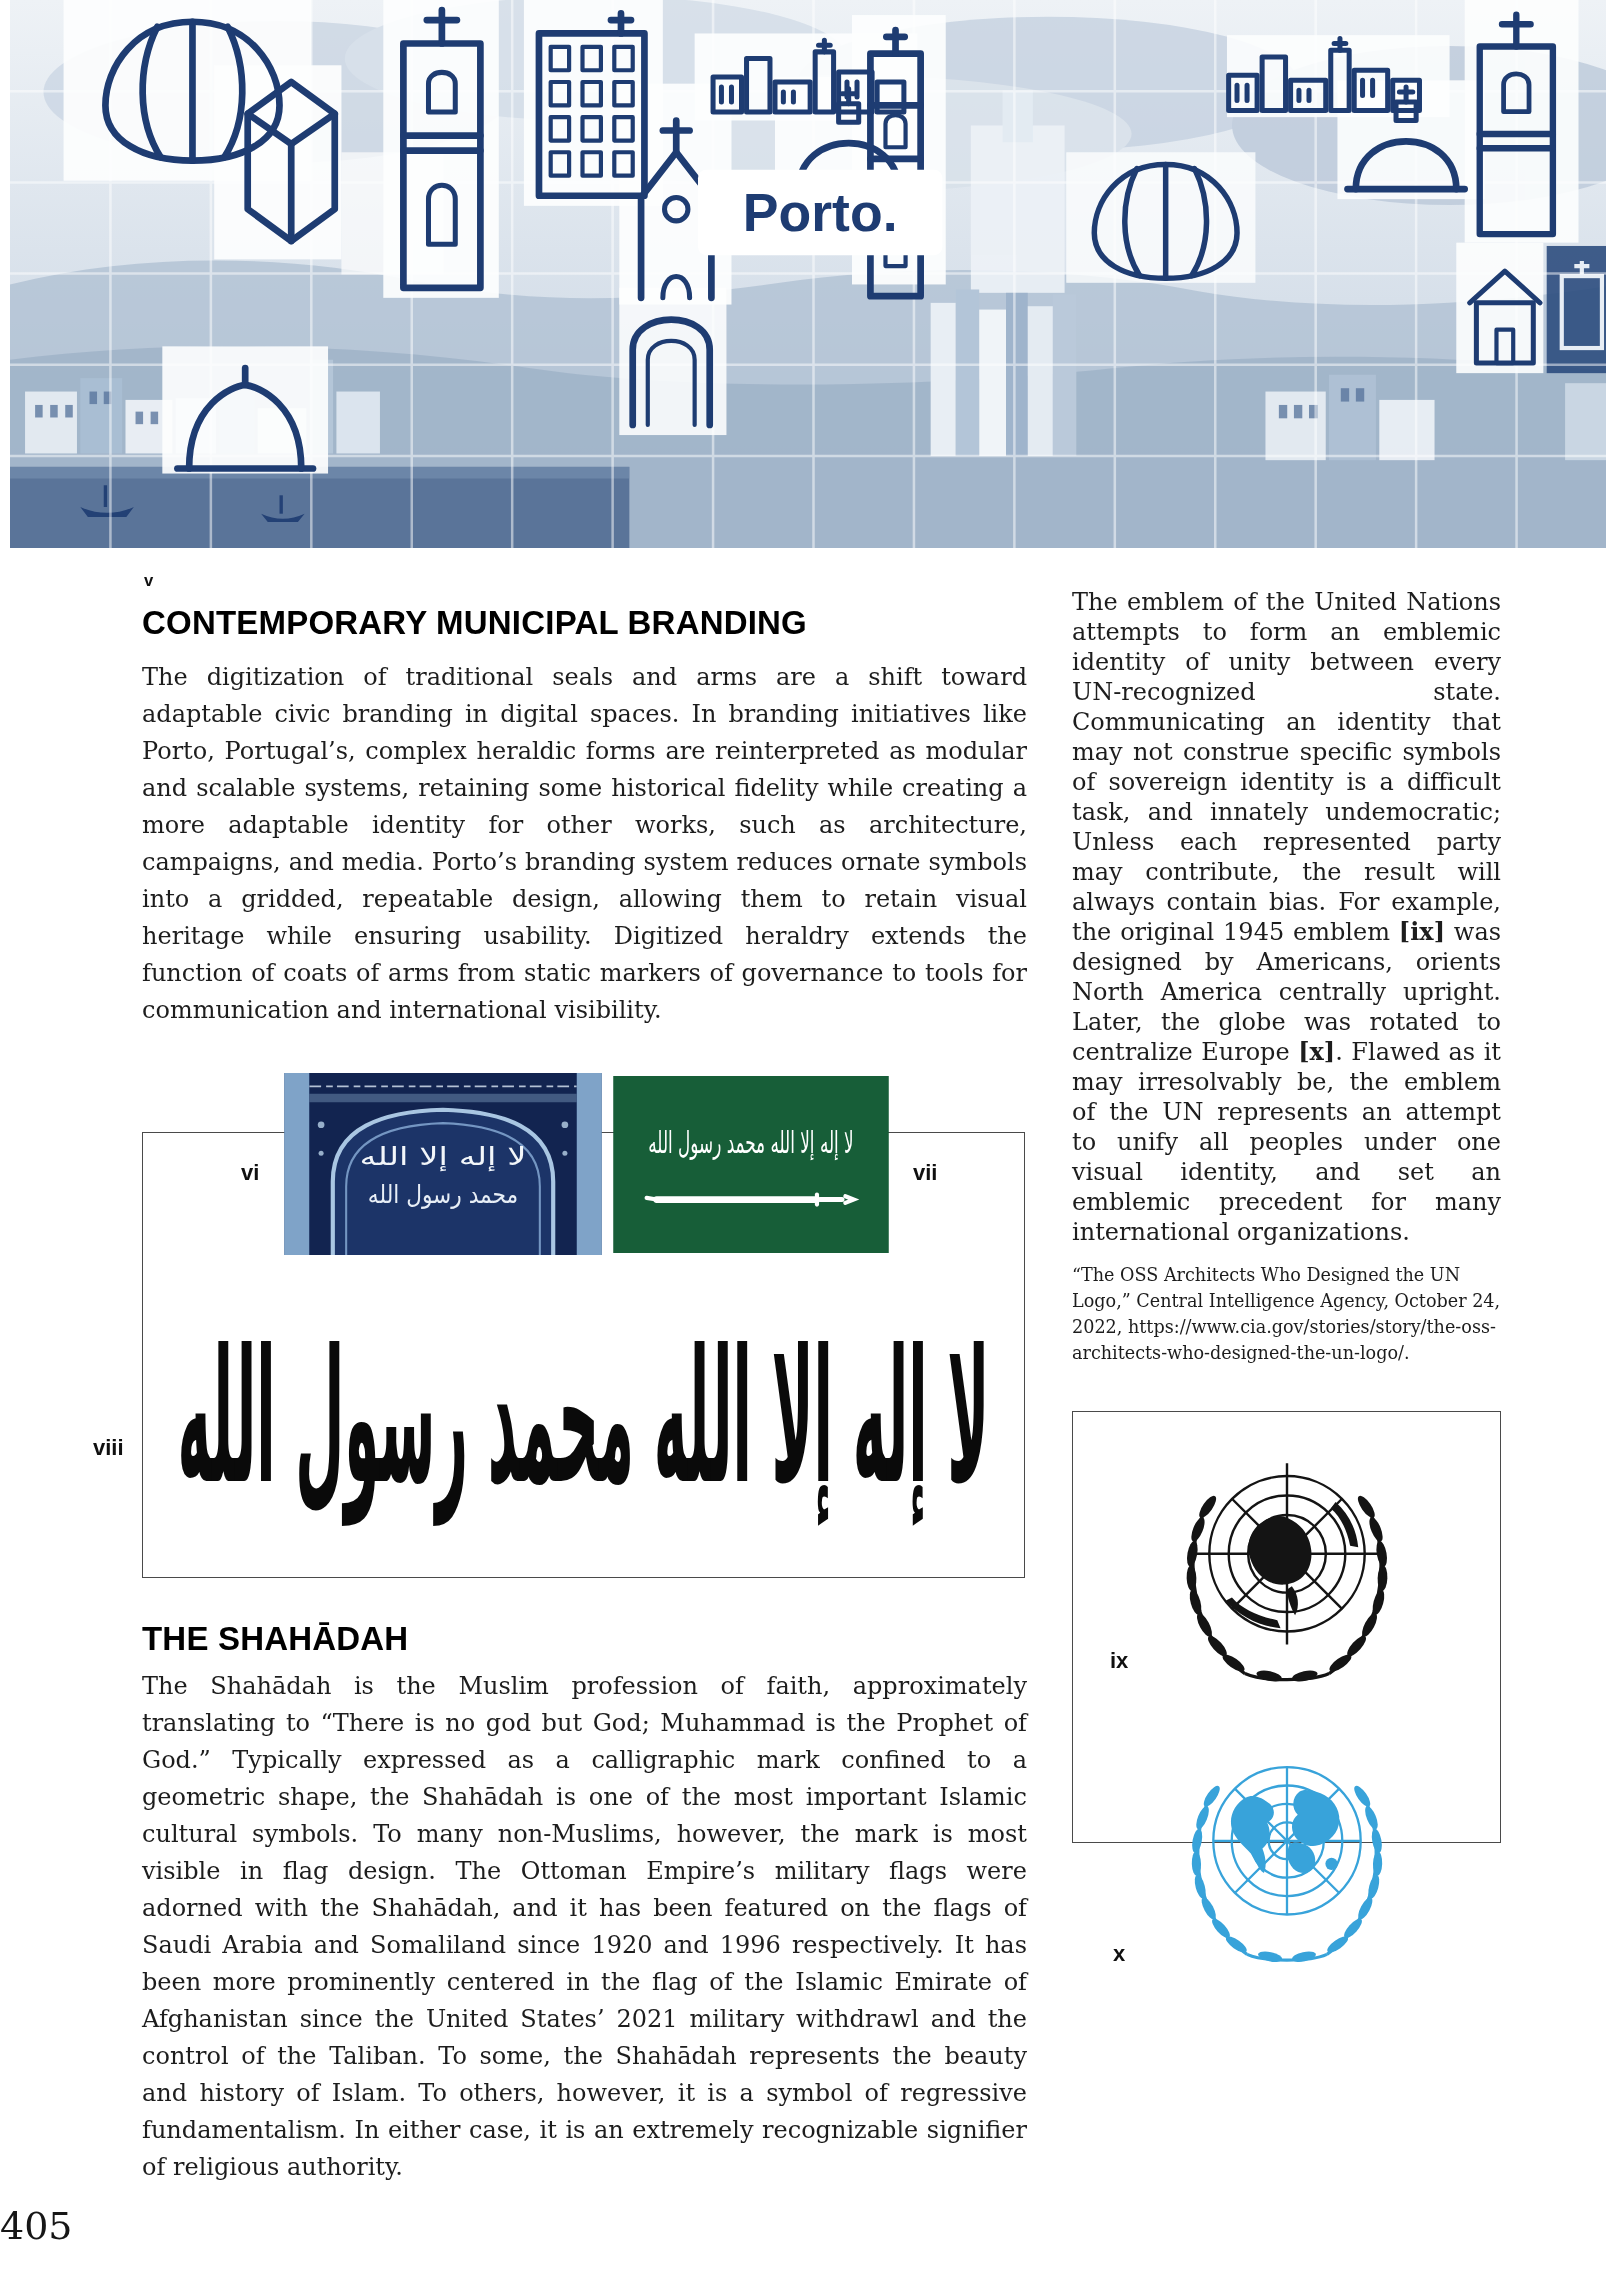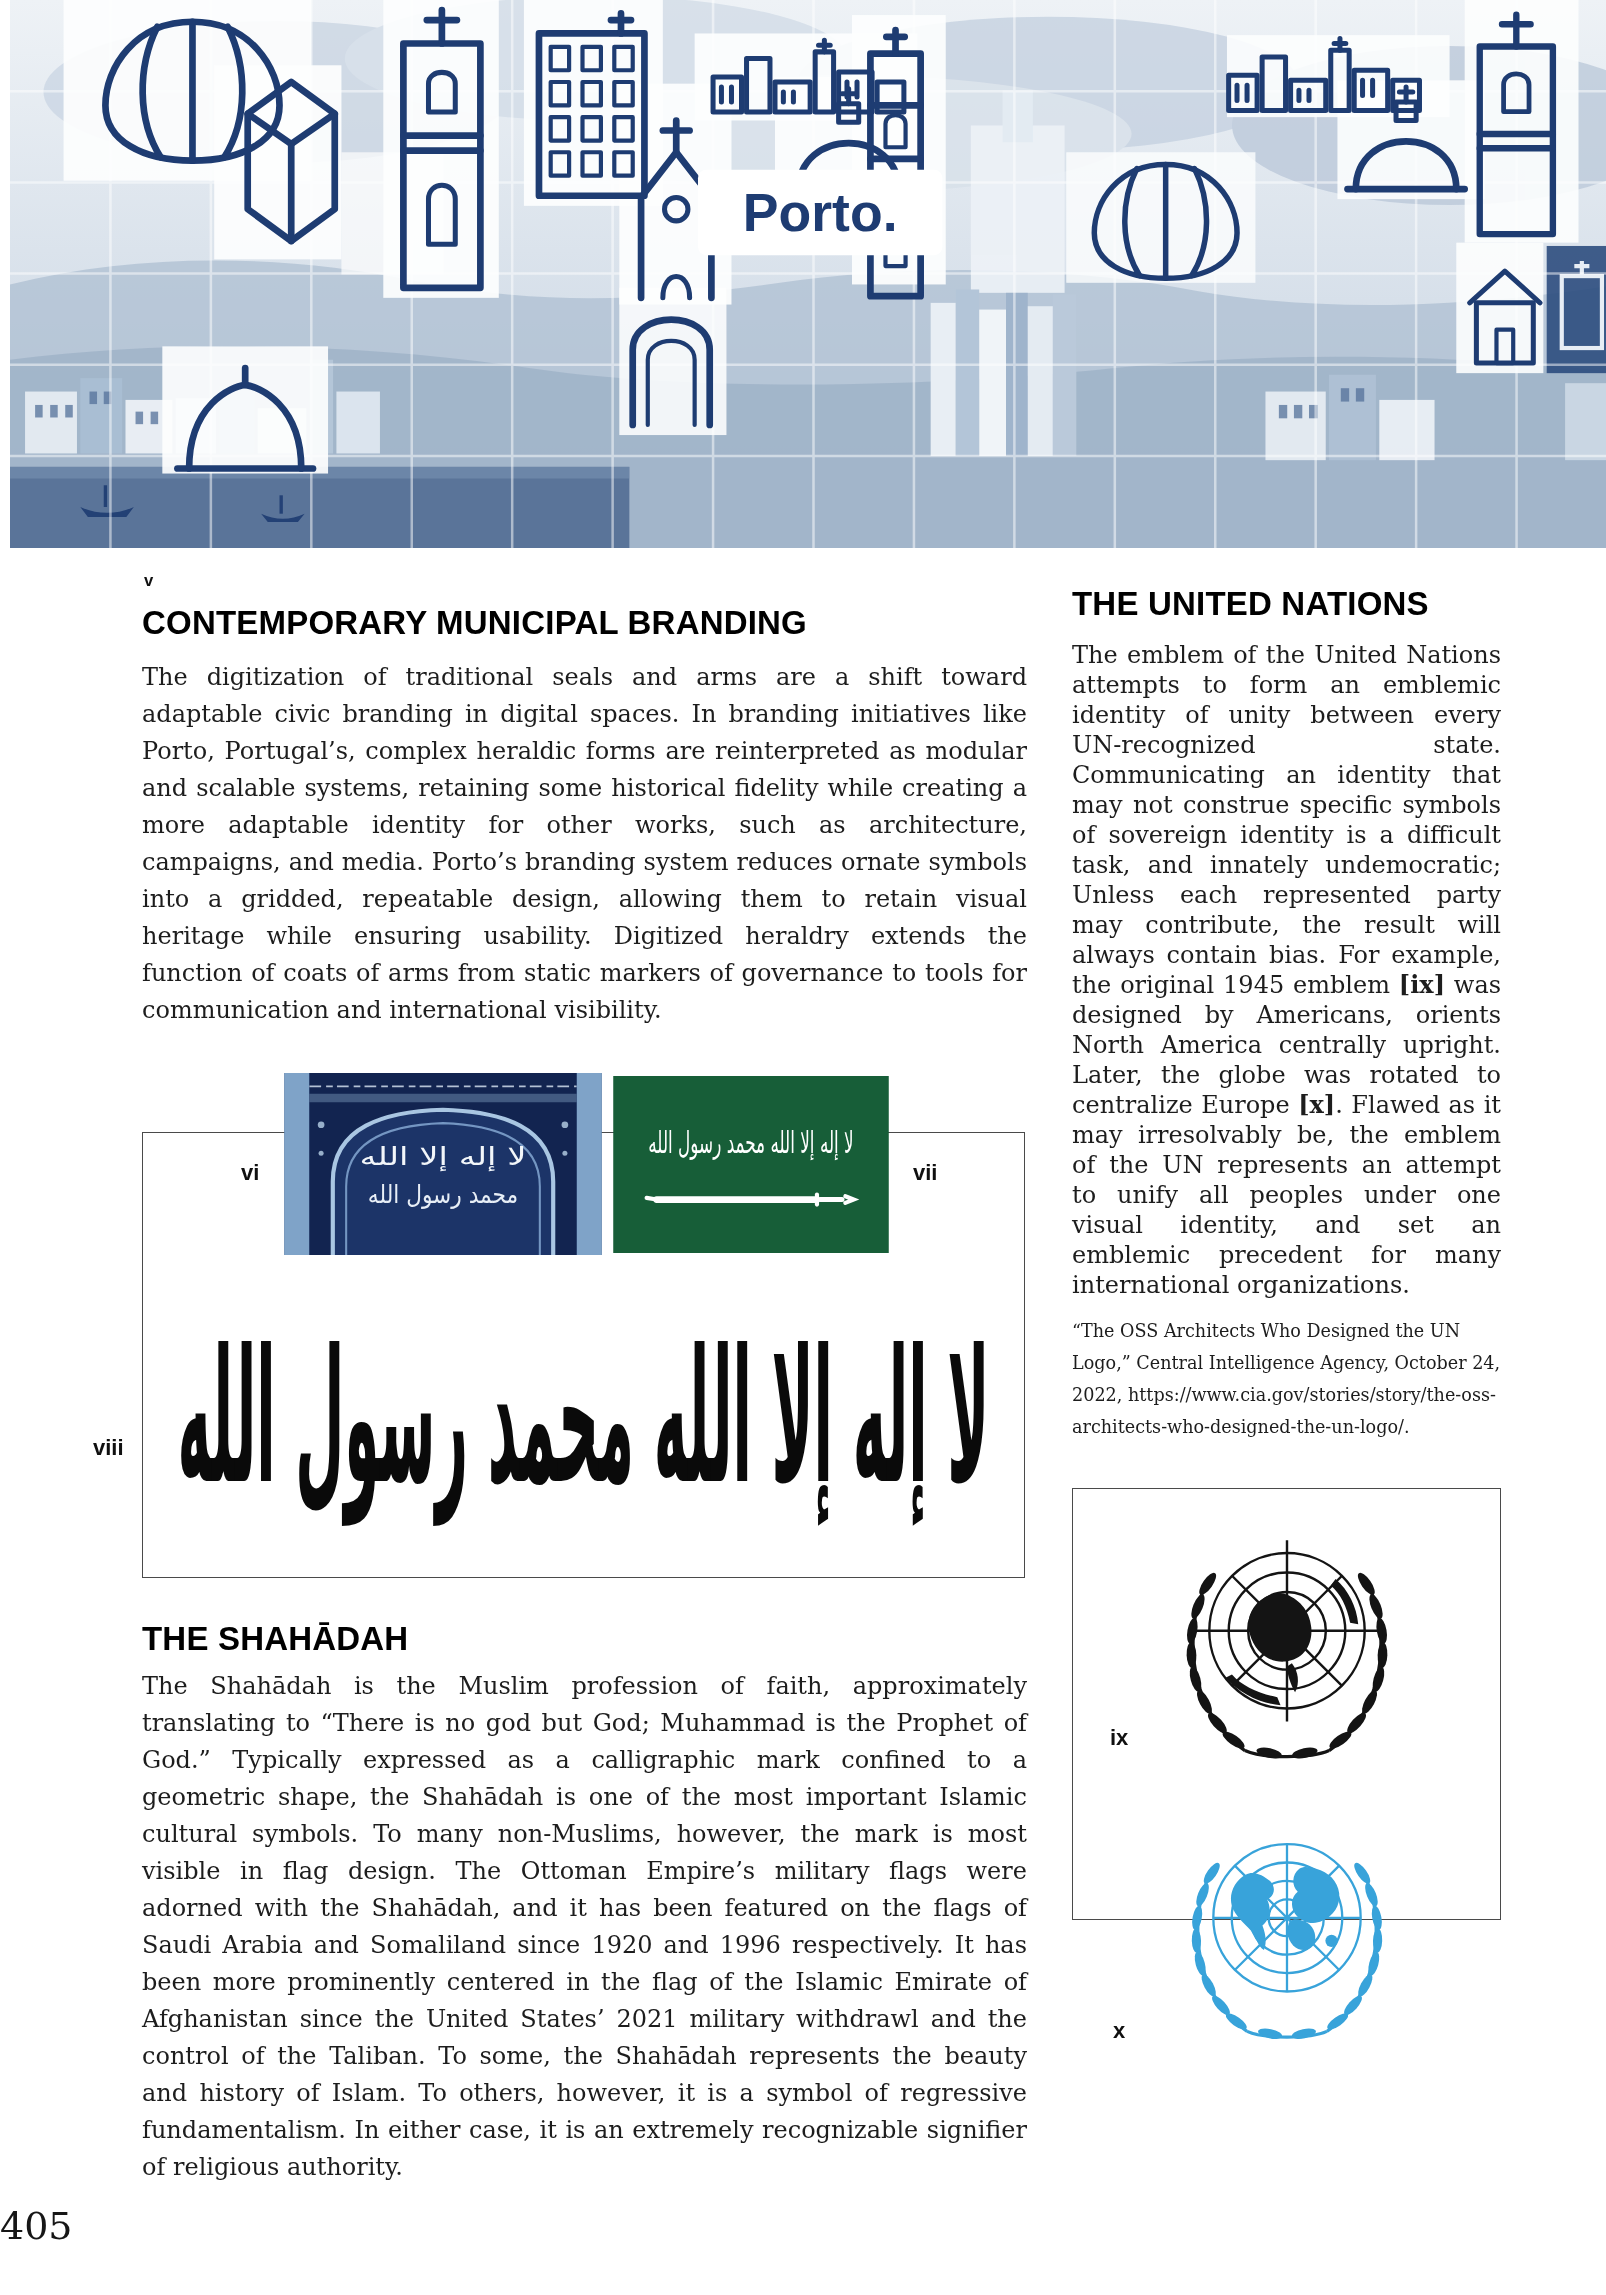--- a/index.html
+++ b/index.html
@@ -15,21 +15,21 @@
   .col-right .body{line-height:30px;}
   .shah-figure{position:relative;height:507px;margin:44px 0 0 0;}
   .shah-frame{position:absolute;left:0;right:1.7px;top:59px;bottom:1.7px;border:1.7px solid #4a4a4a;background:#fff;}
   .mosque{position:absolute;left:142px;top:0;width:318px;height:182px;}
   .saudi{position:absolute;left:471px;top:3.3px;width:276px;height:177px;}
   .lbl-vi{position:absolute;left:99px;top:87px;}
   .lbl-vii{position:absolute;left:771px;top:87px;}
   .lbl-viii{position:absolute;left:-49px;top:362px;}
   .calligraphy{position:absolute;left:22.6px;top:186px;width:837px;height:306px;}
   .h-shah{margin:42px 0 11px 0;}
-  .footnote{font-size:17.6px;line-height:32px;margin:15px 0 0 0;color:#1d1d1d;}
+  .footnote{font-size:17.6px;line-height:26px;margin:15px 0 0 0;color:#1d1d1d;}
   .un-figure{position:relative;height:432px;margin:45px 0 0 0;border:1.7px solid #4a4a4a;background:#fff;}
   .emblem-1945{position:absolute;left:50%;top:22px;transform:translateX(-50%);}
   .emblem-current{position:absolute;left:50%;top:315px;transform:translateX(-50%);}
   .lbl-ix{position:absolute;left:37px;top:236px;}
   .lbl-x{position:absolute;left:40px;top:529px;}
   .page-number{position:absolute;left:0;top:2204px;width:1607px;text-align:left;font-size:38px;color:#161616;}
   .body b{font-weight:bold;}
   figure{margin:0;padding:0;}
 </style>
 </head>
@@ -304,21 +304,20 @@
           <text x="500" y="262" font-size="220" font-weight="bold" fill="#0a0a0a" text-anchor="middle" font-family="'DejaVu Sans',sans-serif" textLength="970" lengthAdjust="spacingAndGlyphs">لا إله إلا الله محمد رسول الله</text>
         </svg>
       </div>
     </figure>
 
     <h2 class="heading h-shah">THE SHAHĀDAH</h2>
     <p class="body">The Shahādah is the Muslim profession of faith, approximately translating to “There is no god but God; Muhammad is the Prophet of God.” Typically expressed as a calligraphic mark confined to a geometric shape, the Shahādah is one of the most important Islamic cultural symbols. To many non-Muslims, however, the mark is most visible in flag design. The Ottoman Empire’s military flags were adorned with the Shahādah, and it has been featured on the flags of Saudi Arabia and Somaliland since 1920 and 1996 respectively. It has been more prominently centered in the flag of the Islamic Emirate of Afghanistan since the United States’ 2021 military withdrawl and the control of the Taliban. To some, the Shahādah represents the beauty and history of Islam. To others, however, it is a symbol of regressive fundamentalism. In either case, it is an extremely recognizable signifier of religious authority.</p>
   </section>
 
   <section class="col-right">
-    <h2 class="heading">THE UNITED NATIONS</h2>
     <p class="body"><span>The emblem of the United Nations attempts to form an emblemic identity of unity between every UN-recognized state. Communicating an identity that may not construe specific symbols of sovereign identity is a difficult task, and innately undemocratic; Unless each represented party may contribute, the result will always contain bias. For example, the original 1945 emblem </span><b>[ix]</b><span> was designed by Americans, orients North America centrally upright. Later, the globe was rotated to centralize Europe </span><b>[x]</b><span>. Flawed as it may irresolvably be, the emblem of the UN represents an attempt to unify all peoples under one visual identity, and set an emblemic precedent for many international organizations.</span></p>
     <p class="footnote">“The OSS Architects Who Designed the UN Logo,” Central Intelligence Agency, October 24, 2022, https://www.cia.gov/stories/story/the-oss-architects-who-designed-the-un-logo/.</p>
 
     <figure class="un-figure">
       <div class="emblem-1945">
         <svg viewBox="0 0 340 320" width="276" height="259">
           <g fill="none" stroke="#141414" stroke-width="3">
             <circle cx="170" cy="148" r="96"></circle>
             <circle cx="170" cy="148" r="72"></circle>
             <circle cx="170" cy="148" r="48"></circle>

